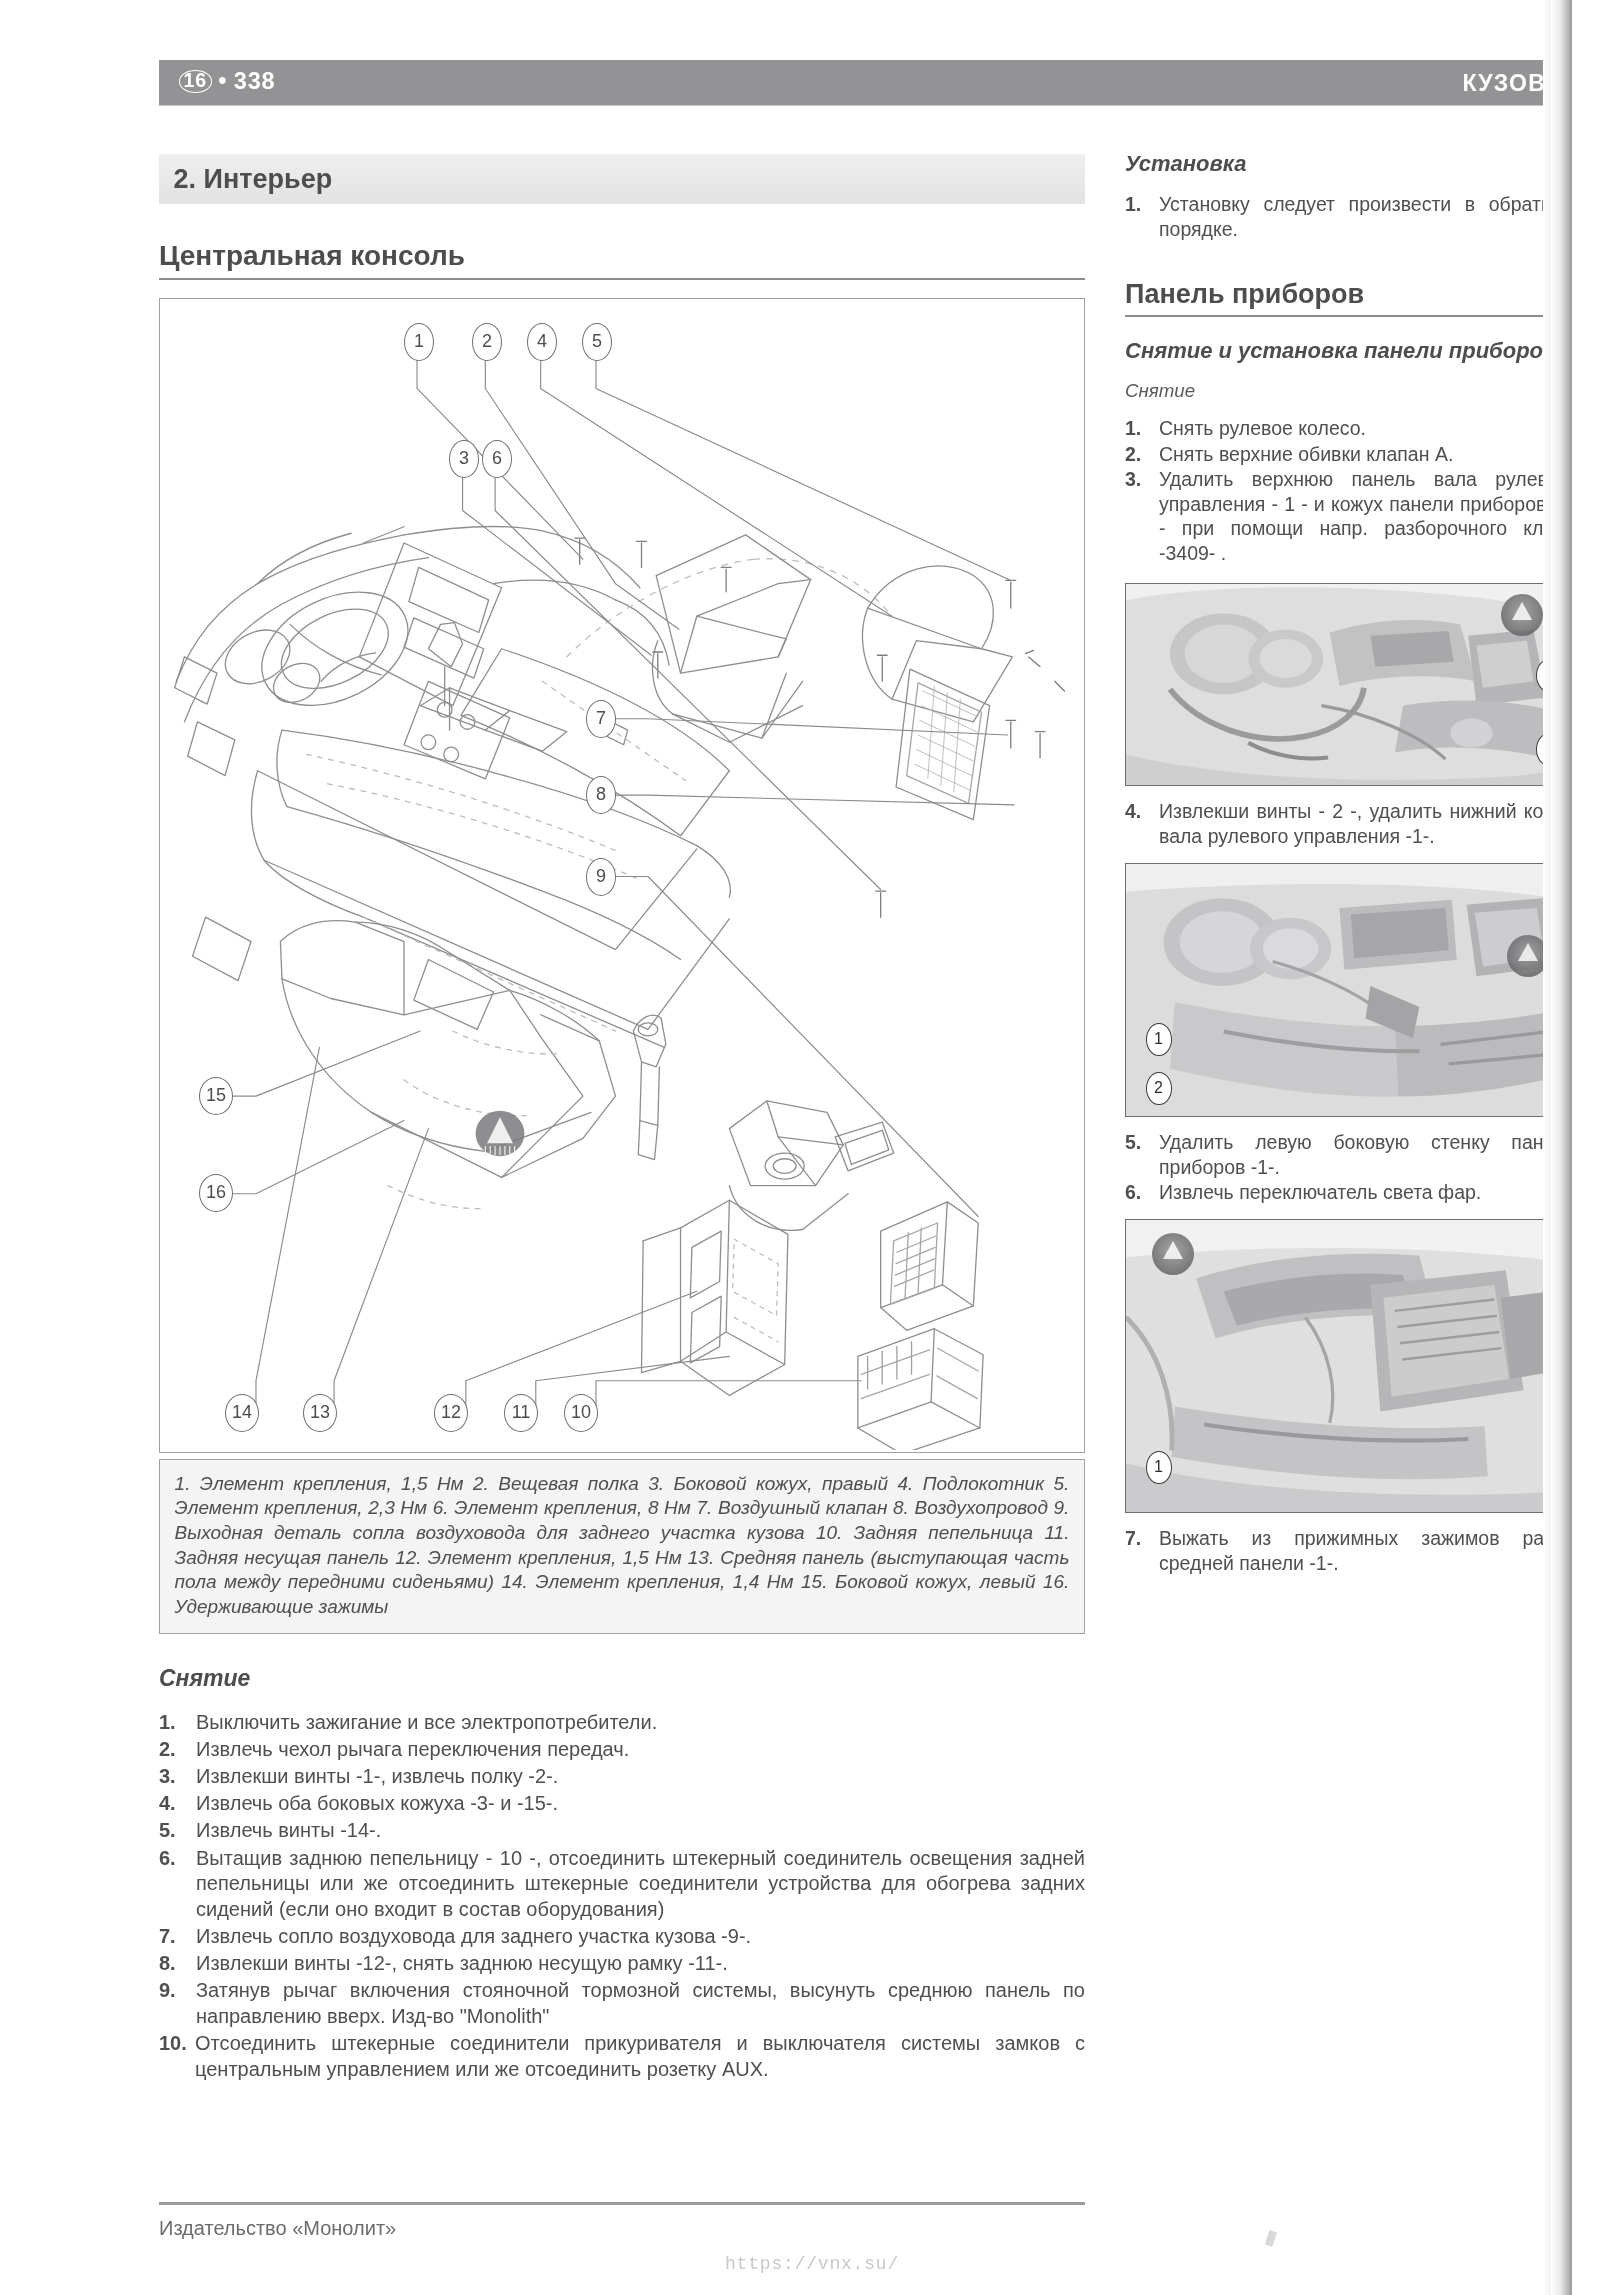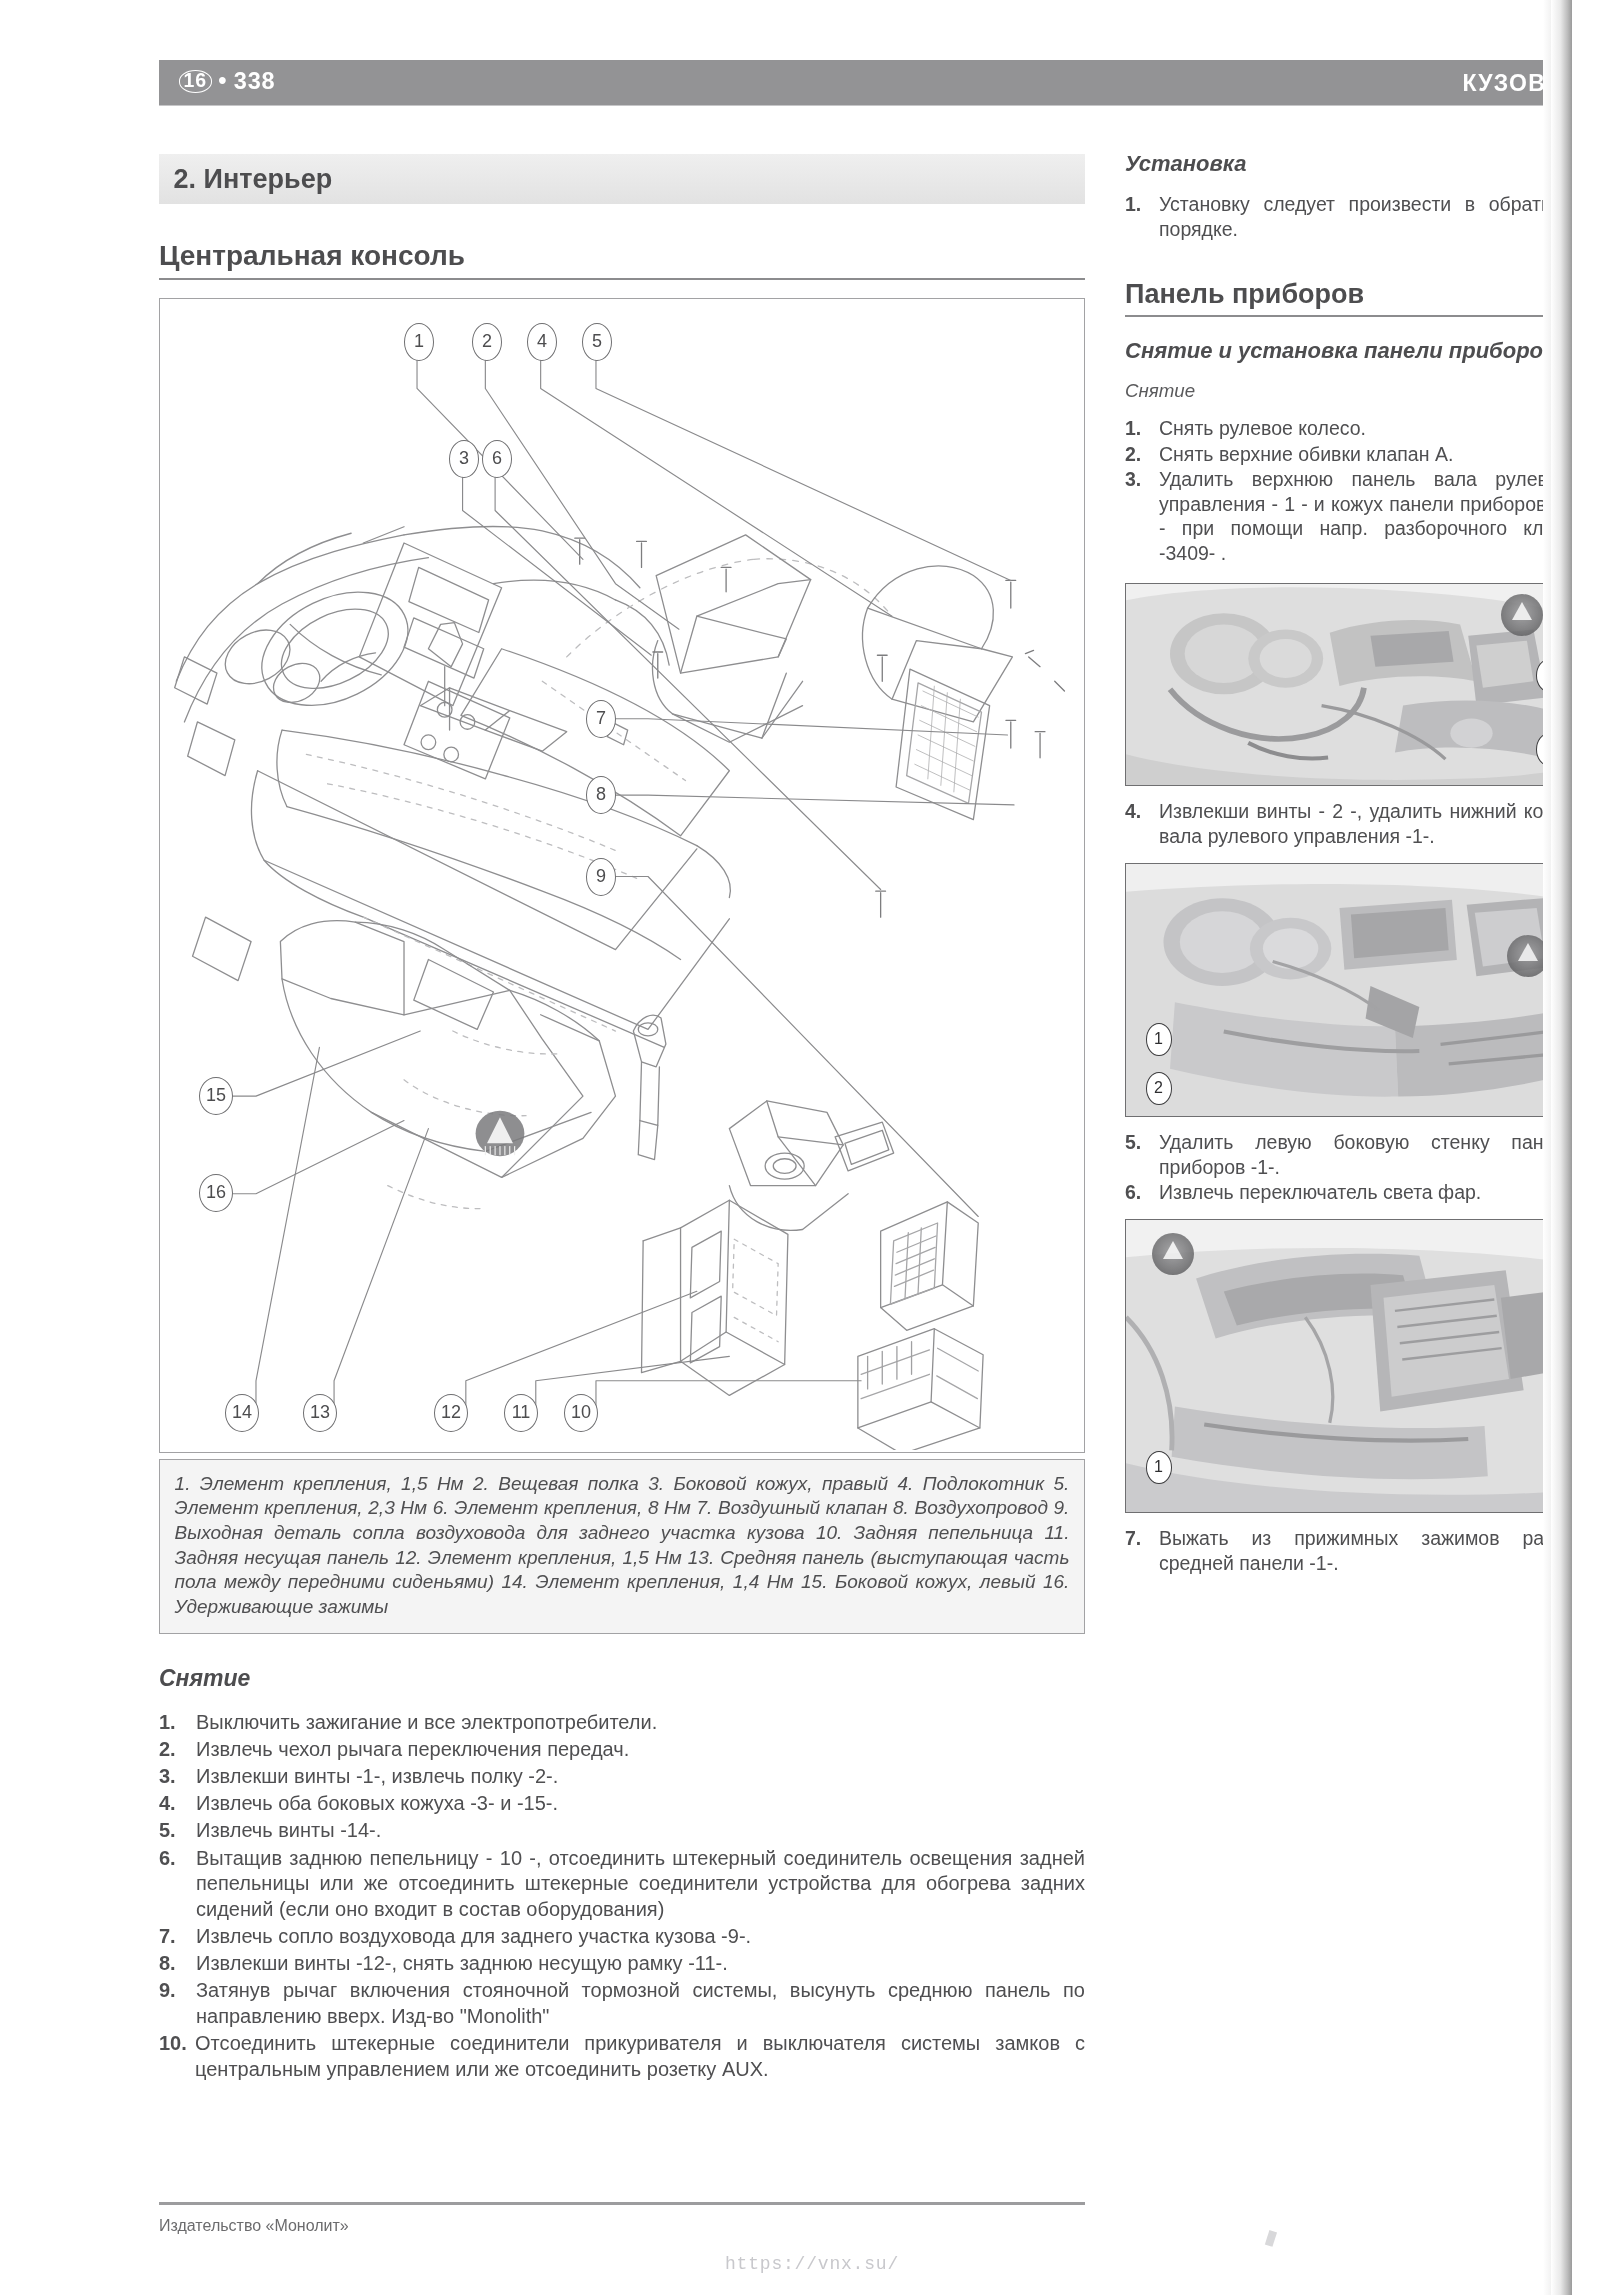--- a/index.html
+++ b/index.html
@@ -266,21 +266,21 @@
   
   .foot-rule {
     position: absolute;
     left: 159px; top: 2202px;
     width: 926px; height: 3.2px;
     background: #9c9c9e;
   }
   .foot-pub {
     position: absolute;
     left: 159px; top: 2217px;
-    font-size: 16px;
+    font-size: 20px;
     color: #6b6b6d;
   }
   .foot-url {
     position: absolute;
     left: 0; top: 2254px;
     width: 1624px;
     text-align: center;
     font-family: "Liberation Mono", monospace;
     font-size: 18px;
     color: #c8c8cc;

